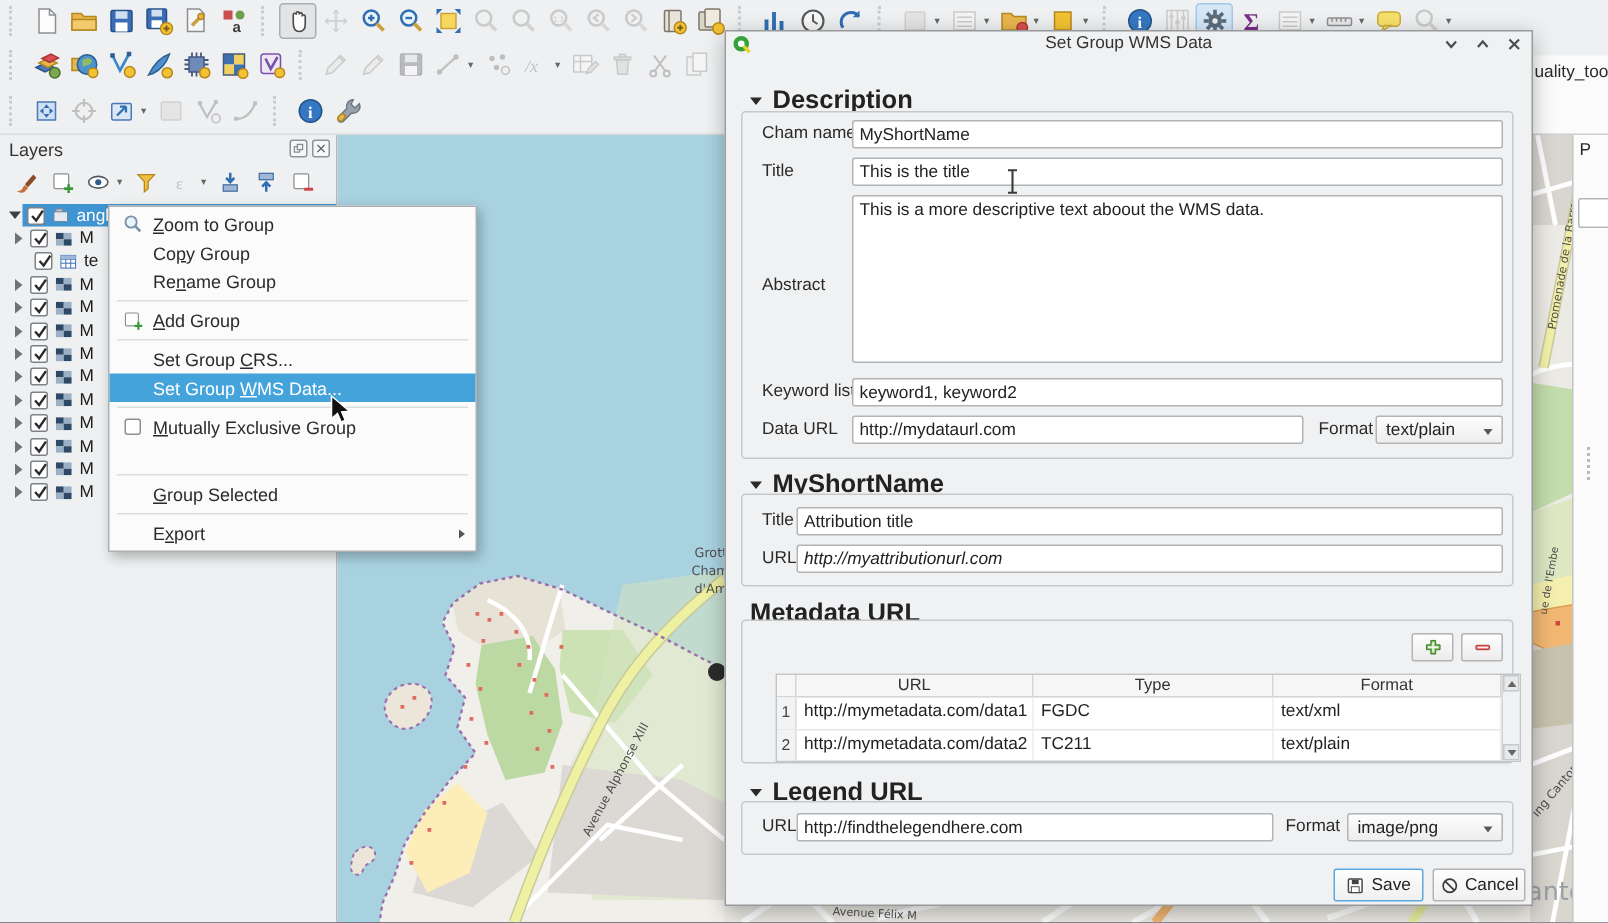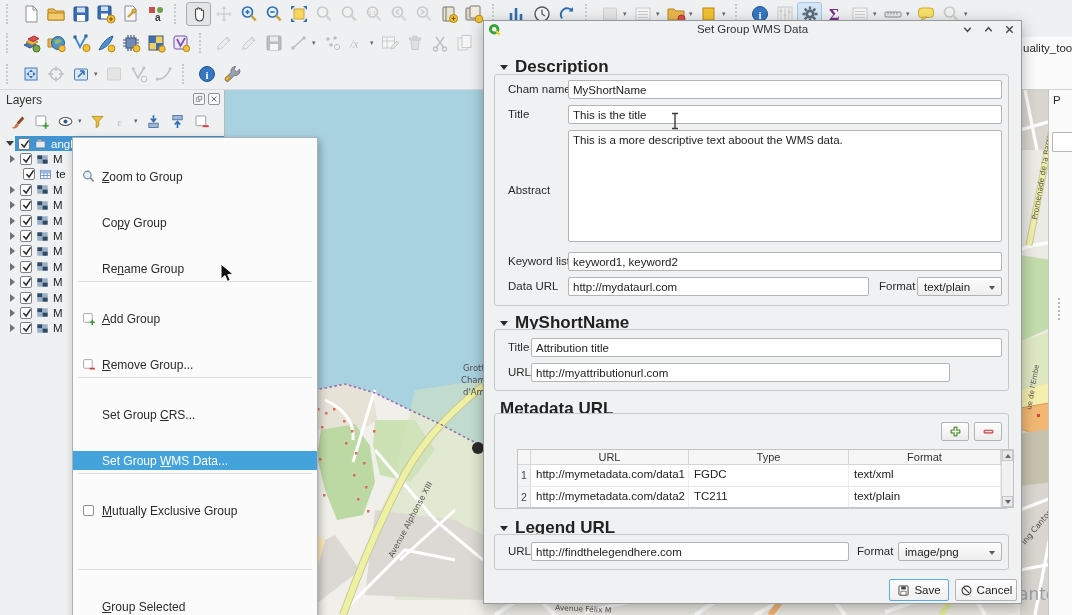--- a/index.html
+++ b/index.html
@@ -55,21 +55,21 @@
   
   #right-patch { position:absolute; left:1022px; top:37px; width:50px; height:53px; background:#fbfbfb; border-bottom:1px solid #cfd0d1; overflow:hidden; }
   #right-patch .rp-text { position:absolute; left:1px; top:5px; font-size:11.5px; color:#2a2a2a; white-space:nowrap; }
   #right-strip { position:absolute; left:1048px; top:90px; width:24px; height:525px; background:#fbfbfb; border-left:1px solid #c2c4c6; }
   #right-strip .rs-letter { position:absolute; left:4px; top:4px; font-size:11.5px; color:#2a2a2a; }
   #right-strip .rs-frag { position:absolute; left:3px; top:42px; width:22px; height:20px; border:1px solid #b4b6b8; border-right:none; border-radius:2px 0 0 2px; background:#fff; }
   #right-strip .rs-dots { position:absolute; left:9px; top:208px; width:3px; height:22px; border-left:2px dotted #b9bbbd; }
 
   
   #context-menu { position:absolute; left:72px; top:137px; width:246px; background:#fbfbfb; border:1px solid #aeb1b3; box-shadow:2px 3px 8px rgba(0,0,0,.28); padding:2px 0; z-index:40; }
-  .mi { height:19px; display:flex; align-items:center; padding:0 8px 0 6px; font-size:12px; color:#2b2b2b; position:relative;margin-top:27px; }
+  .mi { height:19px; display:flex; align-items:center; padding:0 8px 0 6px; font-size:12px; color:#2b2b2b; position:relative; }
   .mi .mi-ic { width:18px; height:16px; margin-right:5px; flex:0 0 auto; display:flex; align-items:center; justify-content:center; }
   .mi .mi-ic svg { width:15px; height:15px; }
   .mi.hl { background:#45a3dc; color:#fff; }
   .mi u { text-decoration:underline; }
   .msep { height:1px; background:#dcdddf; margin:3px 5px; }
   .mi .sub { position:absolute; right:7px; top:7px; width:0; height:0; border-left:4px solid #555; border-top:3px solid transparent; border-bottom:3px solid transparent; }
   .mi .mcb { width:11px; height:11px; background:#fff; border:1px solid #8d9093; border-radius:2px; }
 
   
   #dialog { position:absolute; left:483px; top:20px; width:539px; height:584px; background:#f0f1f2; border:1px solid #97999b; box-shadow:0 4px 14px rgba(0,0,0,.3); z-index:30; }
@@ -1156,21 +1156,21 @@
     <div class="combo" style="left:433px; top:256px; width:85px">
         <span>text/plain</span>
         <span class="car"></span>
       </div>
 
     <div class="sec-hdr" style="top:292px"><span class="tri"></span><span>MyShortName</span></div>
     <div class="gbox" style="top:308px; height:62px"></div>
     <div class="flabel" style="left:24px; top:320px">Title</div>
     <input class="tin" style="left: 47px; top: 317px; width: 471px;" value="Attribution title">
     <div class="flabel" style="left:24px; top:345px">URL</div>
-    <input class="tin" style="left: 47px; top: 342px; width: 419px;" value="http://myattributionurl.com">
+    <input class="tin" style="left: 47px; top: 342px; width: 471px; font-style: italic;" value="http://myattributionurl.com">
 
     <div class="sec-hdr" style="top:378px"><span>Metadata URL</span></div>
     <div class="gbox" style="top:392px; height:96px">
       <div class="mini-btn" style="right:39px; top:8px">
           <svg>
             <use href="#i-plusgreen"></use>
           </svg>
         </div>
       <div class="mini-btn" style="right:6px; top:8px">
           <svg>
@@ -1252,28 +1252,20 @@
       </div>
       <div class="msep"></div>
       <div class="mi">
         <span class="mi-ic">
           <svg>
             <use href="#i-boxplus"></use>
           </svg>
         </span>
         <span><u>A</u>dd Group</span>
       </div>
-      <div class="mi">
-        <span class="mi-ic">
-          <svg>
-            <use href="#i-boxminus"></use>
-          </svg>
-        </span>
-        <span><u>R</u>emove Group...</span>
-      </div>
       <div class="msep"></div>
       <div class="mi">
         <span class="mi-ic"></span>
         <span>Set Group <u>C</u>RS...</span>
       </div>
       <div class="mi hl">
         <span class="mi-ic"></span>
         <span>Set Group <u>W</u>MS Data...</span>
       </div>
       <div class="msep"></div>

